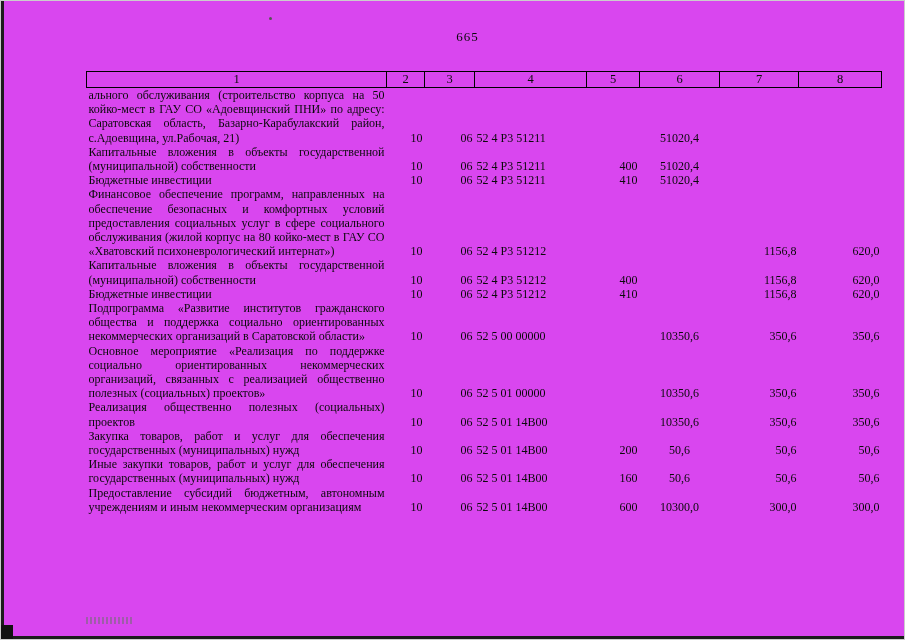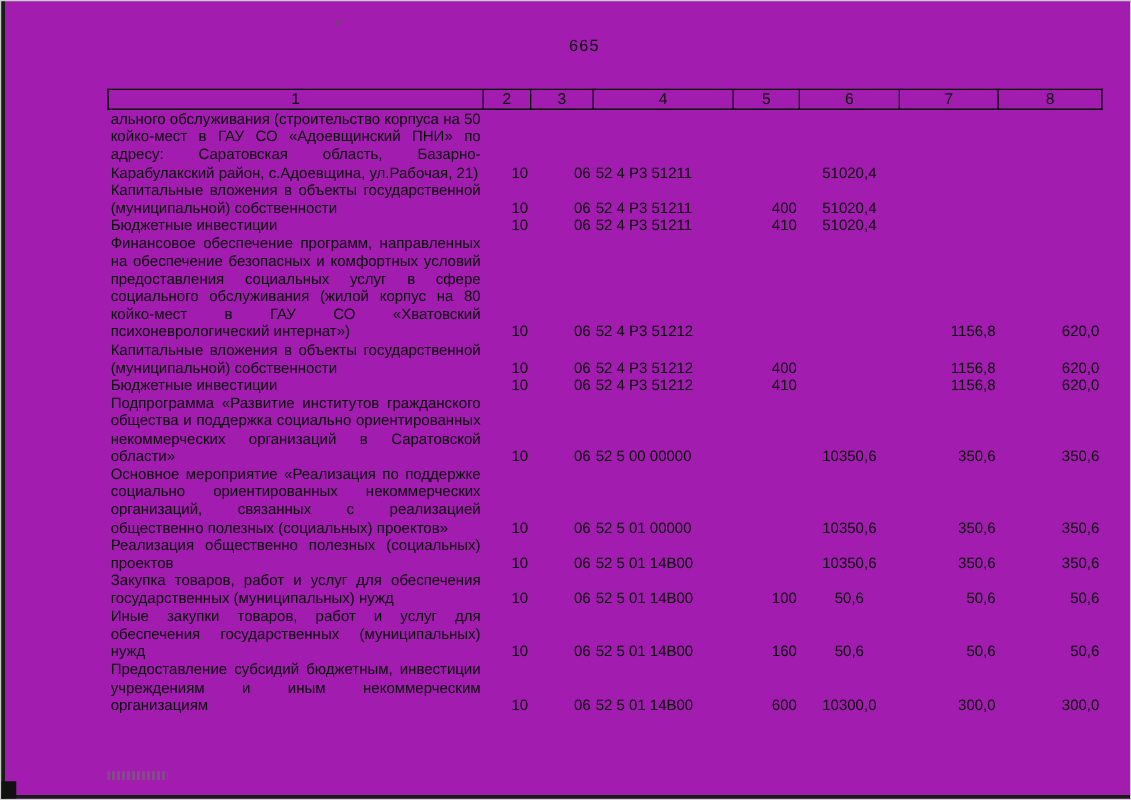--- a/index.html
+++ b/index.html
@@ -1,21 +1,21 @@
 <!DOCTYPE html>
 <html><head>
 <meta charset="utf-8">
 <style>
   * { box-sizing: border-box; }
   html, body { margin: 0; padding: 0; background: #ffffff; }
   .page {
     position: relative;
     width: 905px; height: 640px;
-    background: #a21caf;
-    font-family: Liberation Sans, sans-serif;
+    background: #d946ef;
+    font-family: Liberation Serif, serif;
     color: #0a0a0a;
     overflow: hidden;
     border: 1px solid #cccccc;
   }
   .page-number {
     position: absolute; top: 28px; left: 30px; right: 0;
     text-align: center; font-size: 13px; letter-spacing: 1px;
   }
   table.budget {
     position: absolute; left: 85px; top: 70px;
@@ -181,37 +181,37 @@
         <td class="c5"></td>
         <td class="c6">10350,6</td>
         <td class="c7">350,6</td>
         <td class="c8">350,6</td>
       </tr>
       <tr>
         <td class="c1">Закупка товаров, работ и услуг для обеспечения государственных (муниципальных) нужд</td>
         <td class="c2">10</td>
         <td class="c3">06</td>
         <td class="c4">52 5 01 14В00</td>
-        <td class="c5">100</td>
+        <td class="c5">200</td>
         <td class="c6">50,6</td>
         <td class="c7">50,6</td>
         <td class="c8">50,6</td>
       </tr>
       <tr>
         <td class="c1">Иные закупки товаров, работ и услуг для обеспечения государственных (муниципальных) нужд</td>
         <td class="c2">10</td>
         <td class="c3">06</td>
         <td class="c4">52 5 01 14В00</td>
         <td class="c5">160</td>
         <td class="c6">50,6</td>
         <td class="c7">50,6</td>
         <td class="c8">50,6</td>
       </tr>
       <tr>
-        <td class="c1">Предоставление субсидий бюджетным, инвестиции учреждениям и иным некоммерческим организациям</td>
+        <td class="c1">Предоставление субсидий бюджетным, автономным учреждениям и иным некоммерческим организациям</td>
         <td class="c2">10</td>
         <td class="c3">06</td>
         <td class="c4">52 5 01 14В00</td>
         <td class="c5">600</td>
         <td class="c6">10300,0</td>
         <td class="c7">300,0</td>
         <td class="c8">300,0</td>
       </tr>
     </tbody>
   </table>

